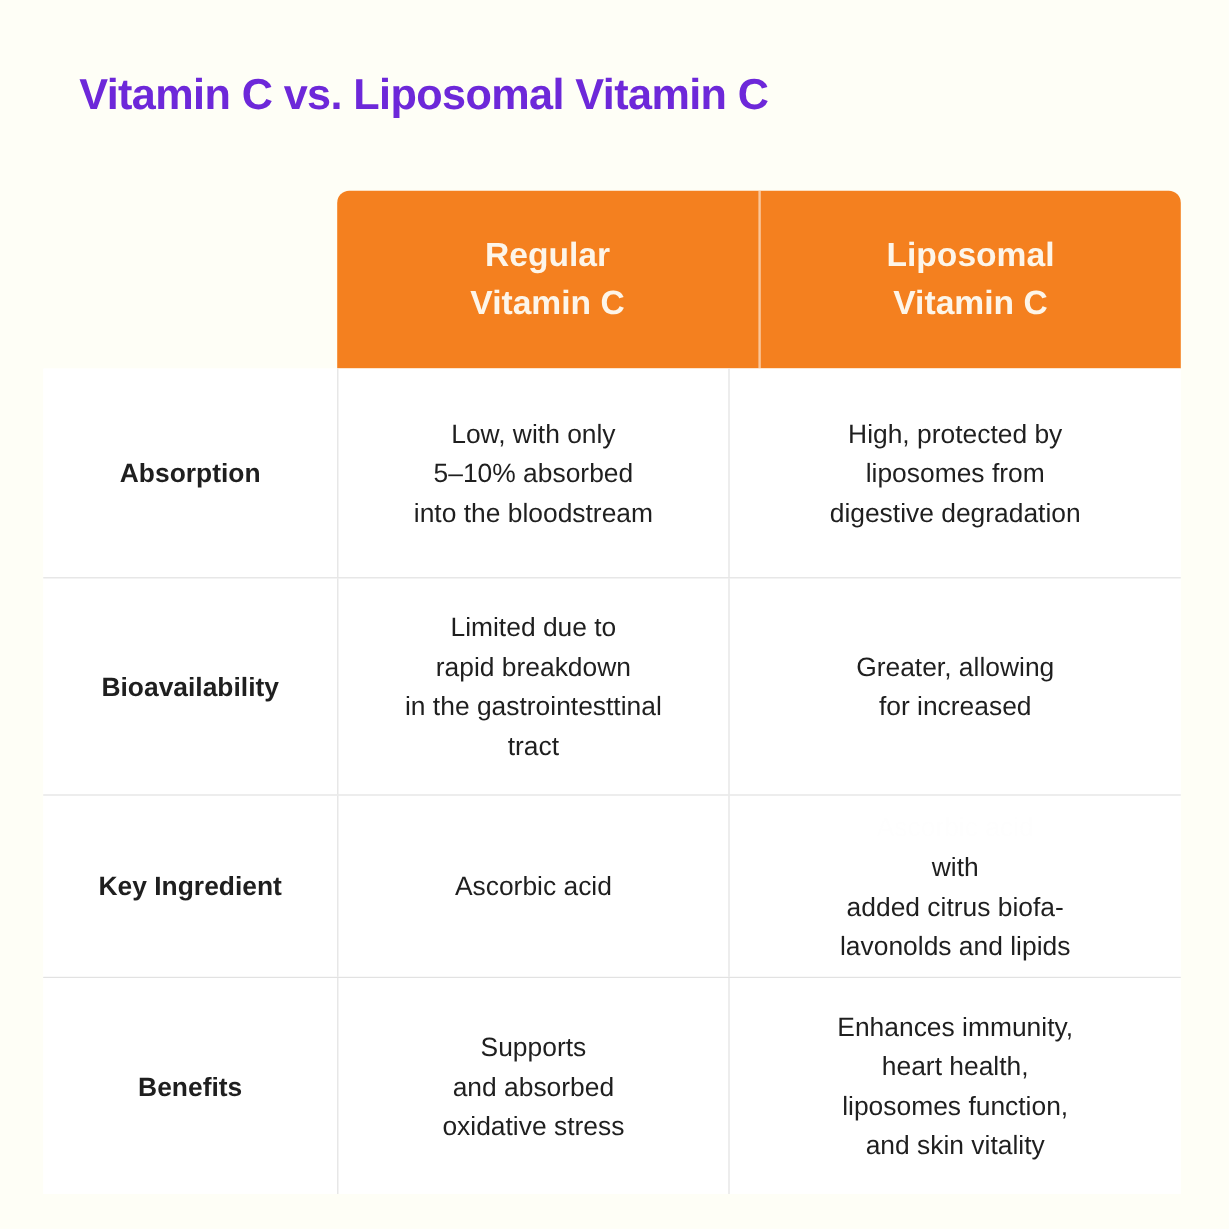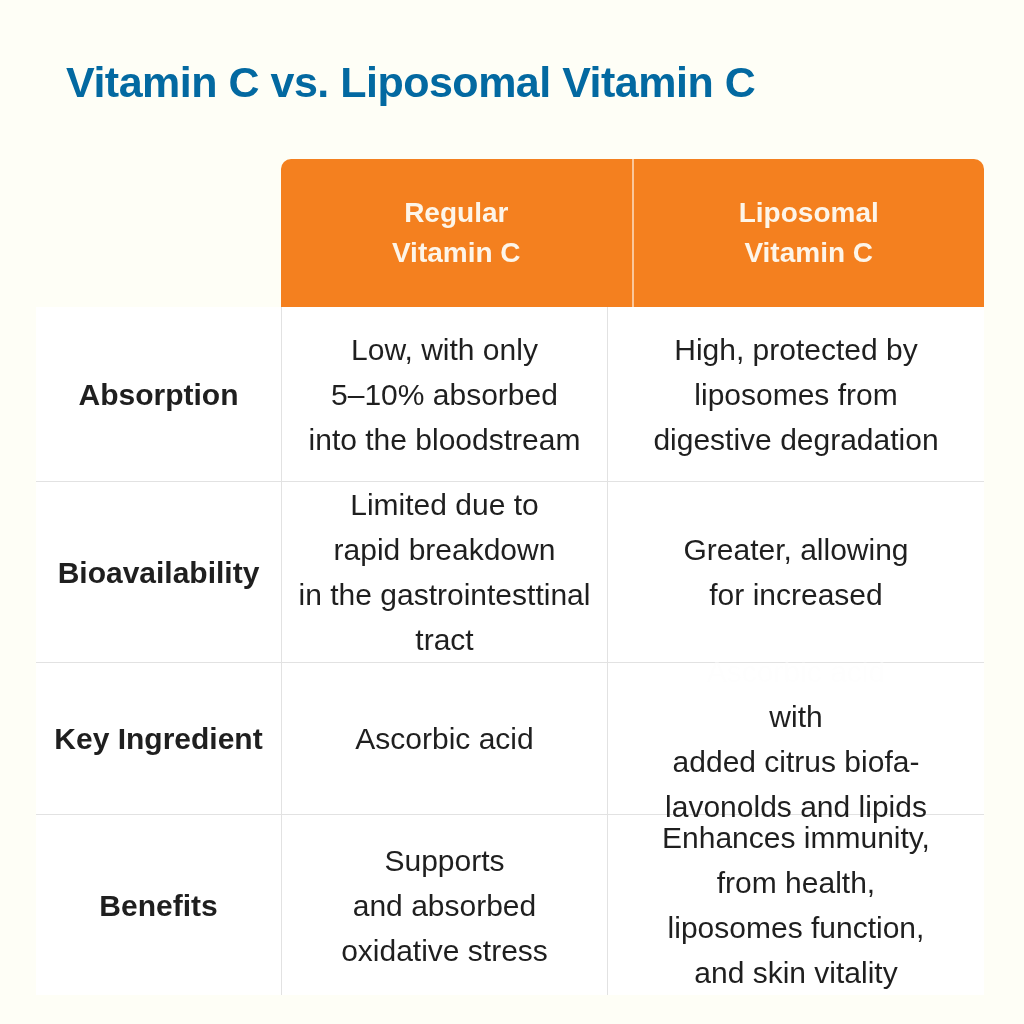--- a/index.html
+++ b/index.html
@@ -20,24 +20,24 @@
     position: absolute;
     inset: 0;
   }
 
   
   .title {
     position: absolute;
     left: 66px;
     top: 58px;
     width: 900px;
-    font-size: 43px;
+    font-size: 36px;
     font-weight: 700;
     letter-spacing: -0.5px;
-    color: #0369a1;
+    color: #6d28d9;
     line-height: 1.15;
     white-space: nowrap;
   }
 
   
   .table {
     position: absolute;
     left: 36px;
     top: 159px;
     width: 948px;
@@ -91,28 +91,28 @@
   }
   .row.last { border-bottom: none; }
 
   .cell {
     box-sizing: border-box;
     display: flex;
     align-items: center;
     justify-content: center;
     text-align: center;
     padding: 6px 12px;
-    font-size: 30px;
+    font-size: 22px;
     line-height: 1.50;
     color: #1f1f1f;
   }
   .cell-label {
     width: 245px;
     font-weight: 700;
-    font-size: 30px;
+    font-size: 22px;
   }
   .cell-a {
     width: 327px;          
     border-left: 1px solid #e2e2e2;
     border-right: 1px solid #e2e2e2;
   }
   .cell-b {
     width: 376px;          
   }
 
@@ -208,21 +208,21 @@
         <div class="cell cell-a">
           <div>
             <span class="cell-text">Supports</span>
             <span class="cell-text">and absorbed</span>
             <span class="cell-text">oxidative stress</span>
           </div>
         </div>
         <div class="cell cell-b">
           <div>
             <span class="cell-text">Enhances immunity,</span>
-            <span class="cell-text">from health,</span>
+            <span class="cell-text">heart health,</span>
             <span class="cell-text">liposomes function,</span>
             <span class="cell-text">and skin vitality</span>
           </div>
         </div>
       </div>
 
     </div>
   </div>
 </div>
 

